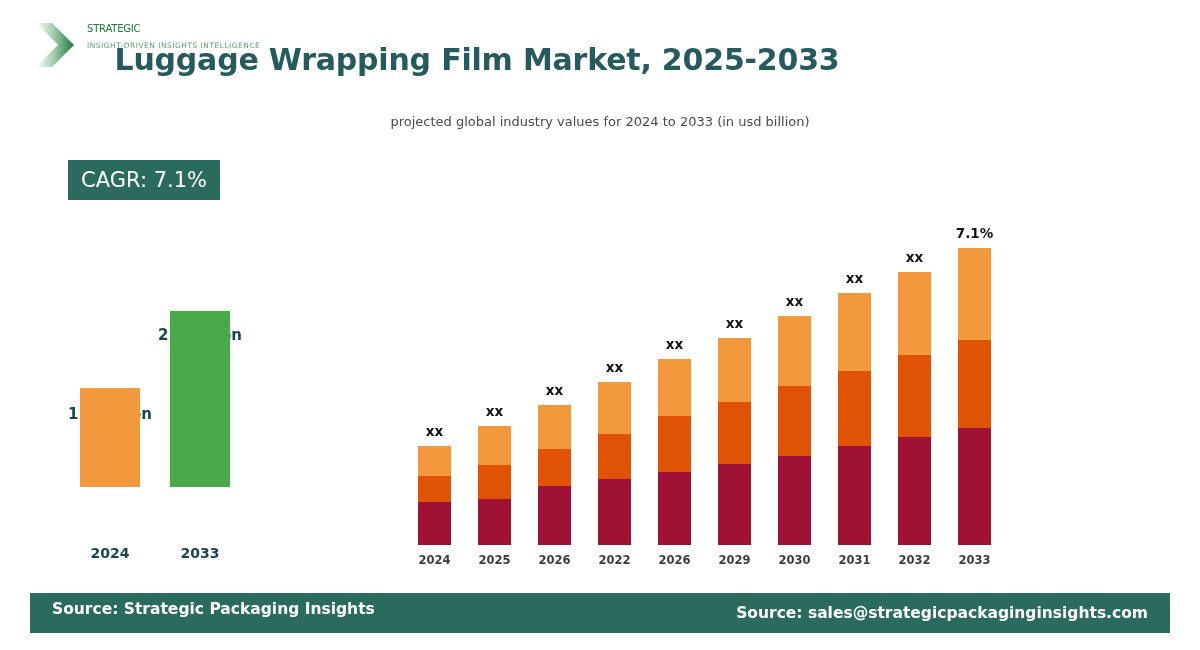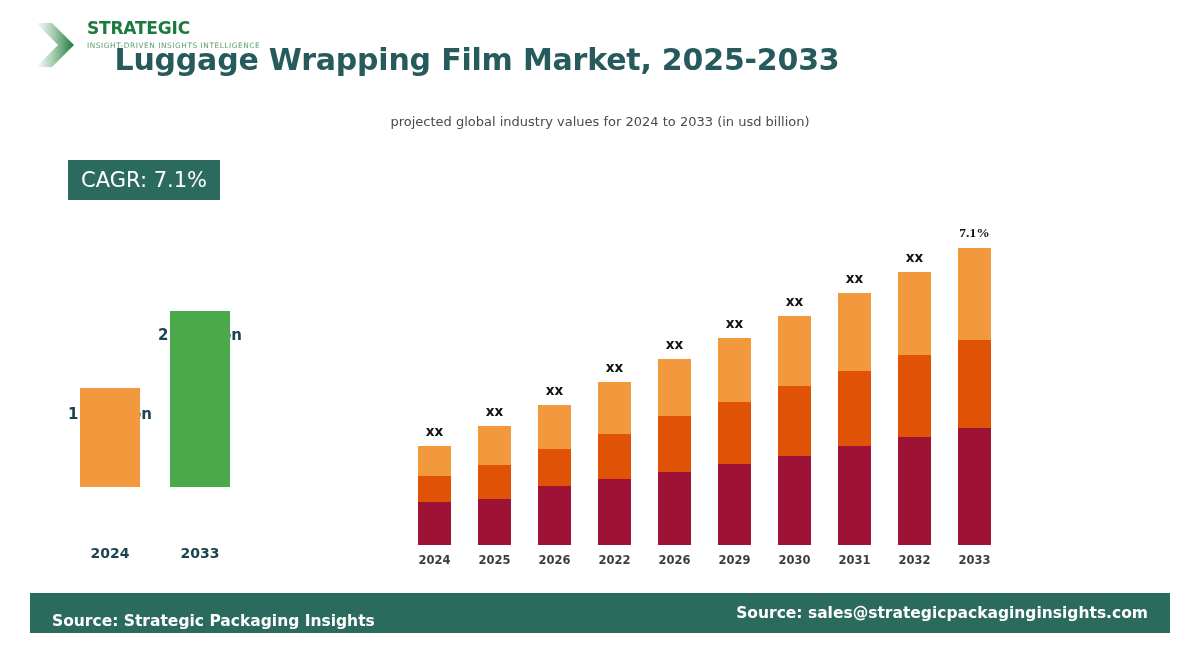--- a/index.html
+++ b/index.html
@@ -30,22 +30,22 @@
     top: 4px;
     width: 48px;
     height: 50px;
   }
   #logo-text {
     position: absolute;
     left: 57px;
     top: 4px;
   }
   .logo-line {
-    font-weight: bold;
-    font-size: 17px;
+    font-weight: normal;
+    font-size: 10px;
     letter-spacing: -0.2px;
     color: #1c7a3e;
     line-height: 17px;
     white-space: nowrap;
   }
   #logo-tag {
     margin-top: 4px;
     font-size: 7.4px;
     letter-spacing: 0.55px;
     color: #5a9c6c;
@@ -177,21 +177,21 @@
     left: 30px;
     top: 593px;
     width: 1140px;
     height: 40px;
     background: #2a6b5d;
     color: #ffffff;
   }
   #footer-source {
     position: absolute;
     left: 22px;
-    top: 16px;
+    top: 4px;
     height: 24px;
     display: flex;
     align-items: center;
     font-size: 15.5px;
     font-weight: bold;
     text-align: right;
   }
   #footer-contact {
     position: absolute;
     right: 22px;
@@ -322,21 +322,21 @@
       </div>
       <div class="stack-label" style="bottom: 305px;">xx</div>
       <div class="stack-year">2032</div>
     </div>
     <div class="stack-col" style="left: 558px; height: 390px;">
       <div class="stack-bar">
         <div class="seg seg-top" style="height: 92px; background: rgb(242, 153, 62);"></div>
         <div class="seg seg-mid" style="height: 88px; background: rgb(224, 83, 6);"></div>
         <div class="seg seg-bottom" style="height: 117px; background: rgb(158, 18, 54);"></div>
       </div>
-      <div class="stack-label" style="bottom: 329px; font-family: Liberation Serif, serif;">7.1%</div>
+      <div class="stack-label" style="bottom: 329px;">7.1%</div>
       <div class="stack-year">2033</div>
     </div>
   </div>
 
 <div id="footer" style="background: rgb(42, 107, 93);">
   <div id="footer-source">Source: Strategic Packaging Insights</div>
   <div id="footer-contact">Source: sales@strategicpackaginginsights.com</div>
 </div>
 
 </body></html>

